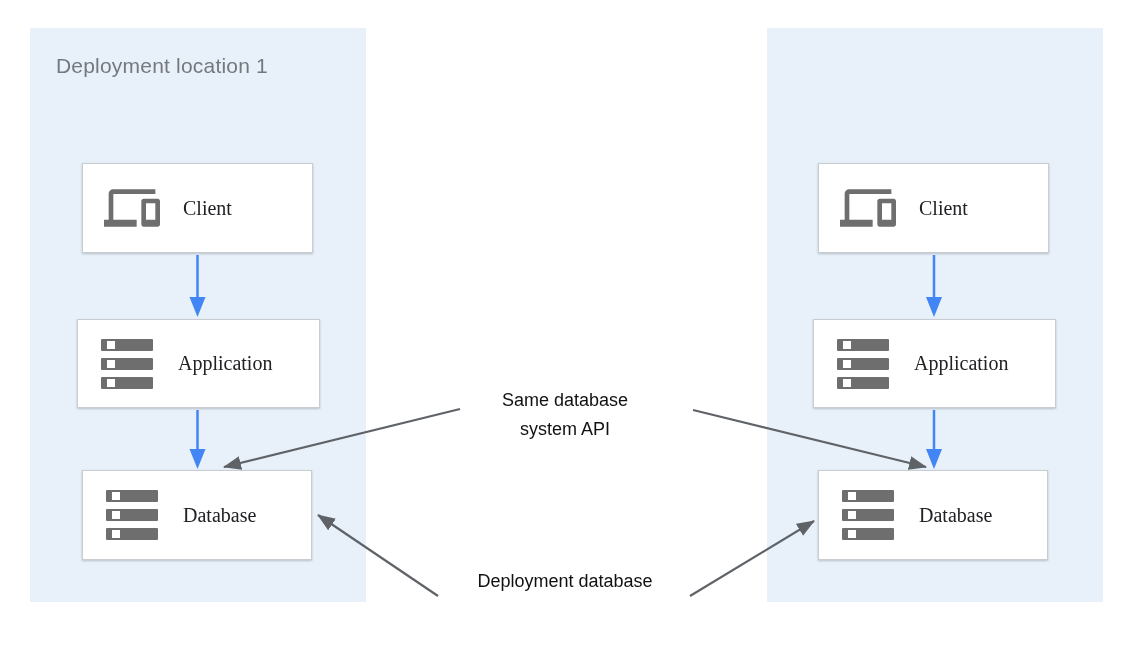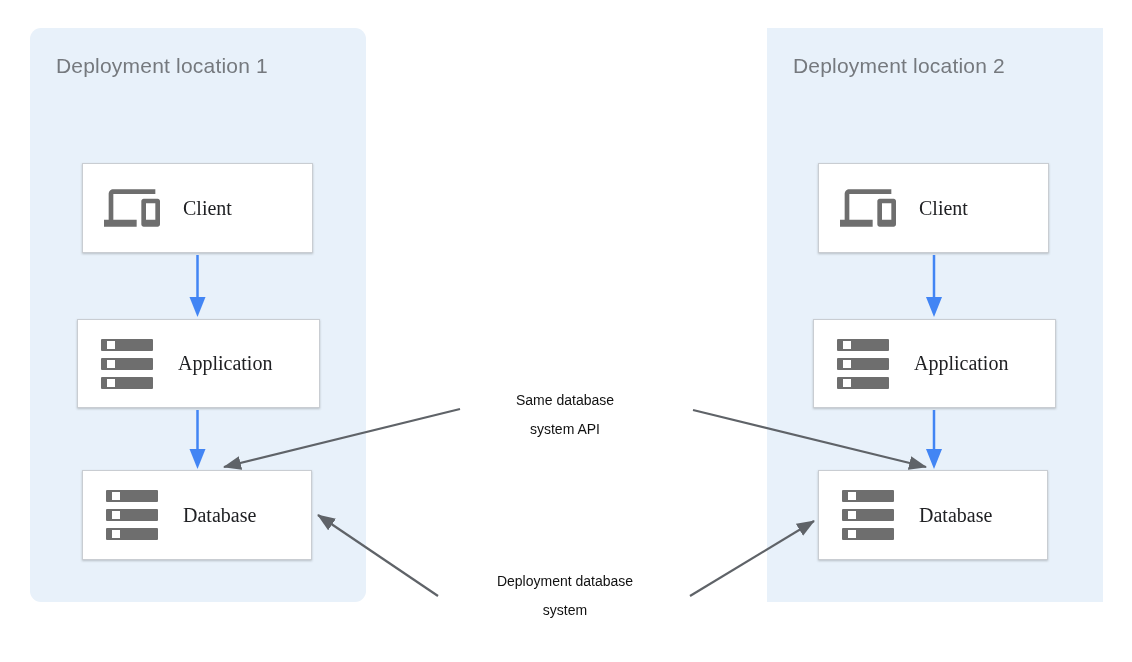--- a/index.html
+++ b/index.html
@@ -25,29 +25,29 @@
     display:flex; align-items:center; padding-left:21px;
   }
   .node-icon { width:56px; display:flex; align-items:center; justify-content:center; }
   .node-label { margin-left:23px; font-size:20px; color:var(--label-text); white-space:nowrap;font-family:Liberation Serif, serif; }
   .arrows { position:absolute; left:0; top:0; pointer-events:none; }
   .flow-line { stroke:var(--flow-arrow); stroke-width:2.5; fill:none; }
   .flow-head { fill:var(--flow-arrow); }
   .ann-line { stroke:var(--annotation-arrow); stroke-width:2.2; fill:none; }
   .annotation {
     position:absolute; width:300px; text-align:center;
-    font-size:14px; line-height:29px; color:var(--annotation-text);
+    font-size:18px; line-height:29px; color:var(--annotation-text);
   }
 </style>
 </head>
 <body>
 
 <div class="canvas">
 
-  <section class="panel" style="left:30px;border-radius:11px;">
+  <section class="panel" style="left:30px;">
     <h2 class="panel-title">Deployment location 1</h2>
 
     <div class="node" style="left:52px; top:135px; width:231px; height:90px;">
       <span class="node-icon">
         <svg width="56" height="56" viewBox="0 0 24 24" fill="var(--icon-gray)">
           <path d="M4 6h18V4H4c-1.1 0-2 .9-2 2v11H0v3h14v-3H4V6zm19 2h-6c-.55 0-1 .45-1 1v10c0 .55.45 1 1 1h6c.55 0 1-.45 1-1V9c0-.55-.45-1-1-1zm-1 9h-4v-7h4v7z"></path>
         </svg>
       </span>
       <span class="node-label">Client</span>
     </div>
@@ -83,21 +83,20 @@
             <rect x="6" y="21" width="8" height="8"></rect>
             <rect x="6" y="40" width="8" height="8"></rect>
           </g>
         </svg>
       </span>
       <span class="node-label">Database</span>
     </div>
   </section>
 
   <section class="panel" style="left:767px;">
-    <h2 class="panel-title">Deployment location 2</h2>
 
     <div class="node" style="left:51px; top:135px; width:231px; height:90px;">
       <span class="node-icon">
         <svg width="56" height="56" viewBox="0 0 24 24" fill="var(--icon-gray)">
           <path d="M4 6h18V4H4c-1.1 0-2 .9-2 2v11H0v3h14v-3H4V6zm19 2h-6c-.55 0-1 .45-1 1v10c0 .55.45 1 1 1h6c.55 0 1-.45 1-1V9c0-.55-.45-1-1-1zm-1 9h-4v-7h4v7z"></path>
         </svg>
       </span>
       <span class="node-label">Client</span>
     </div>
 
@@ -169,16 +168,15 @@
     <line class="ann-line" marker-end="url(#gray-arrow)" x1="690" y1="596" x2="814" y2="521"></line>
   </svg>
 
   <div class="annotation" style="left:415px; top:386px;">
     <div>Same database</div>
     <div>system API</div>
   </div>
 
   <div class="annotation" style="left:415px; top:567px;">
     <div>Deployment database</div>
-    <div>system</div>
   </div>
 
 </div>
 
 </body></html>

